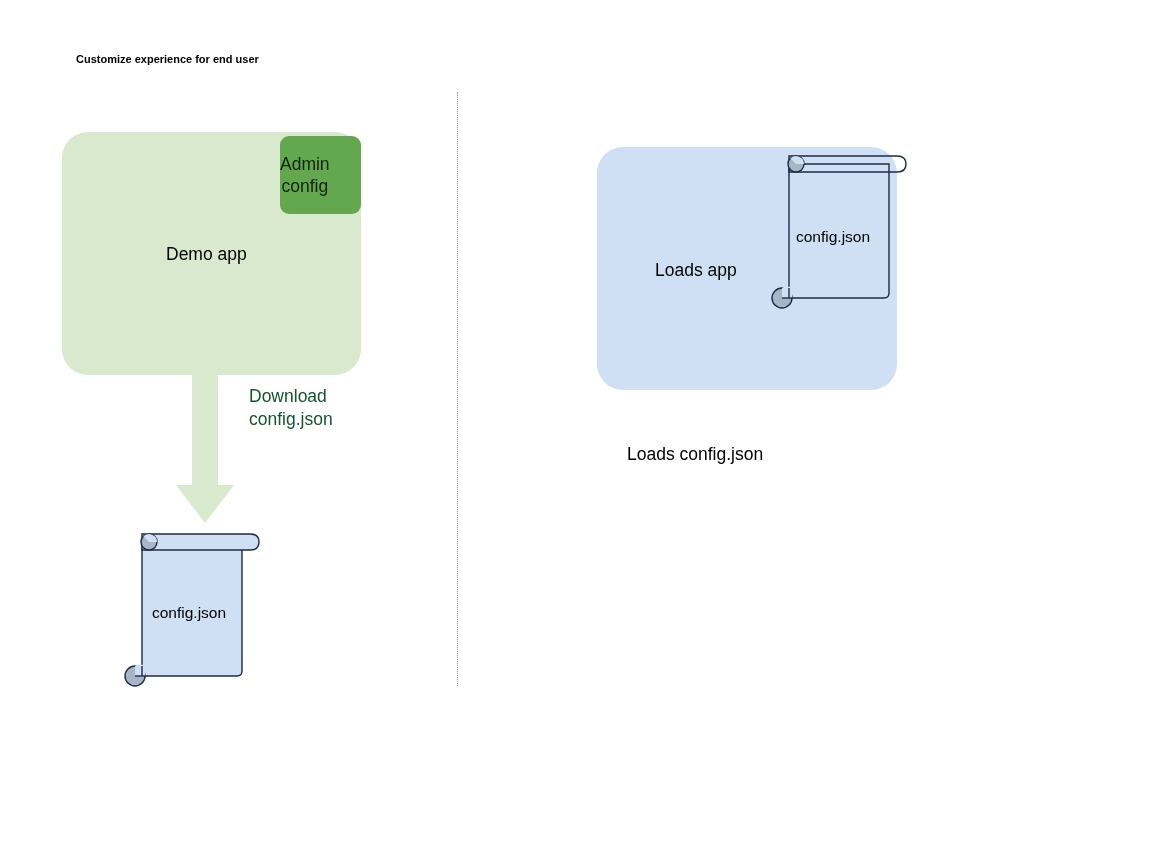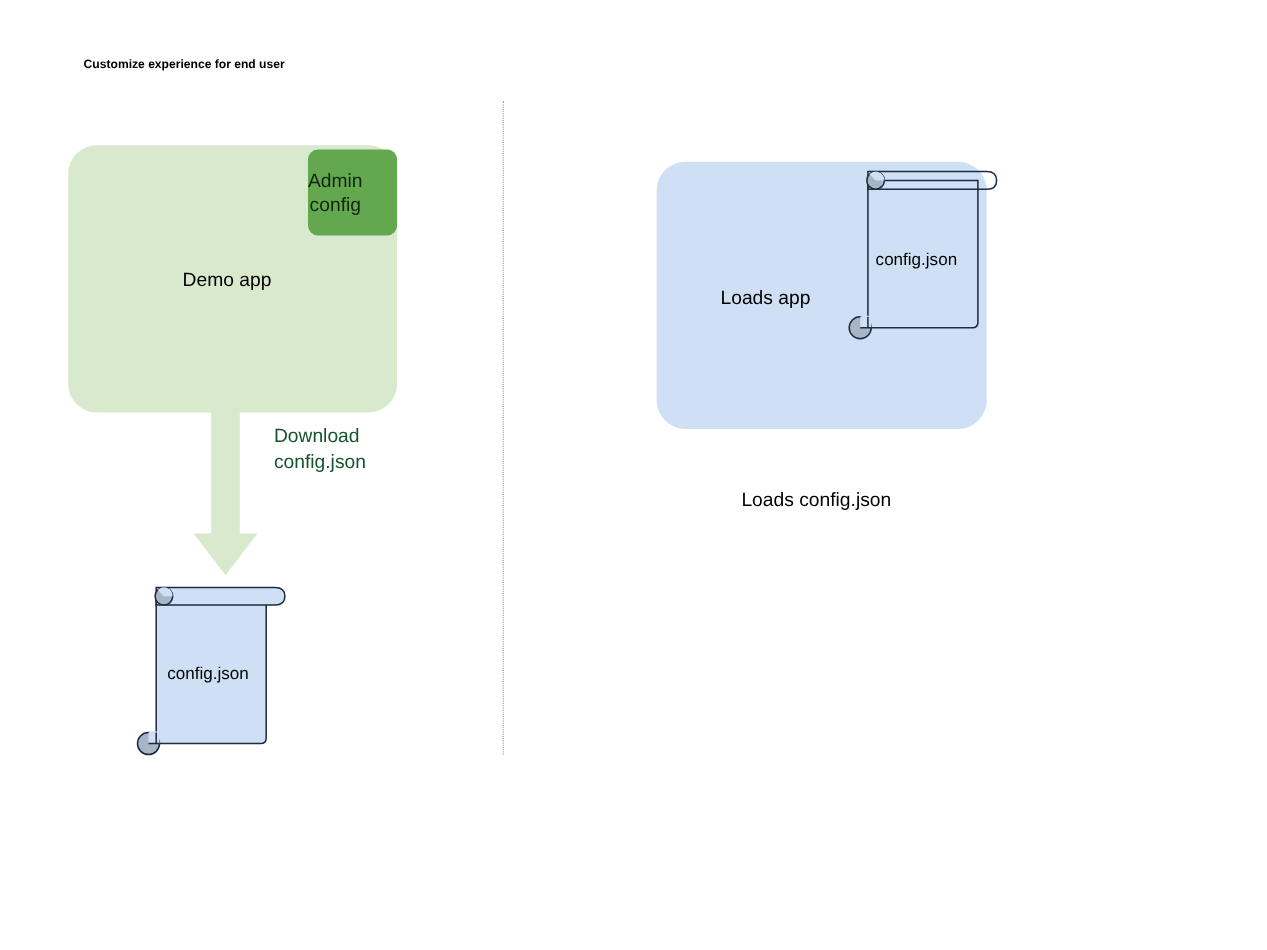--- a/index.html
+++ b/index.html
@@ -132,21 +132,20 @@
 
   
   #loads-caption {
     position: absolute;
     left: 627px;
     top: 443px;
     font-size: 17.5px;
     line-height: 22px;
     color: #000000;
     white-space: nowrap;
-    margin-left: 47px;
   }
 </style>
 </head>
 <body>
 
 <div class="canvas">
 
   <div class="heading" id="heading-left">Customize experience for end user</div>
 
 

